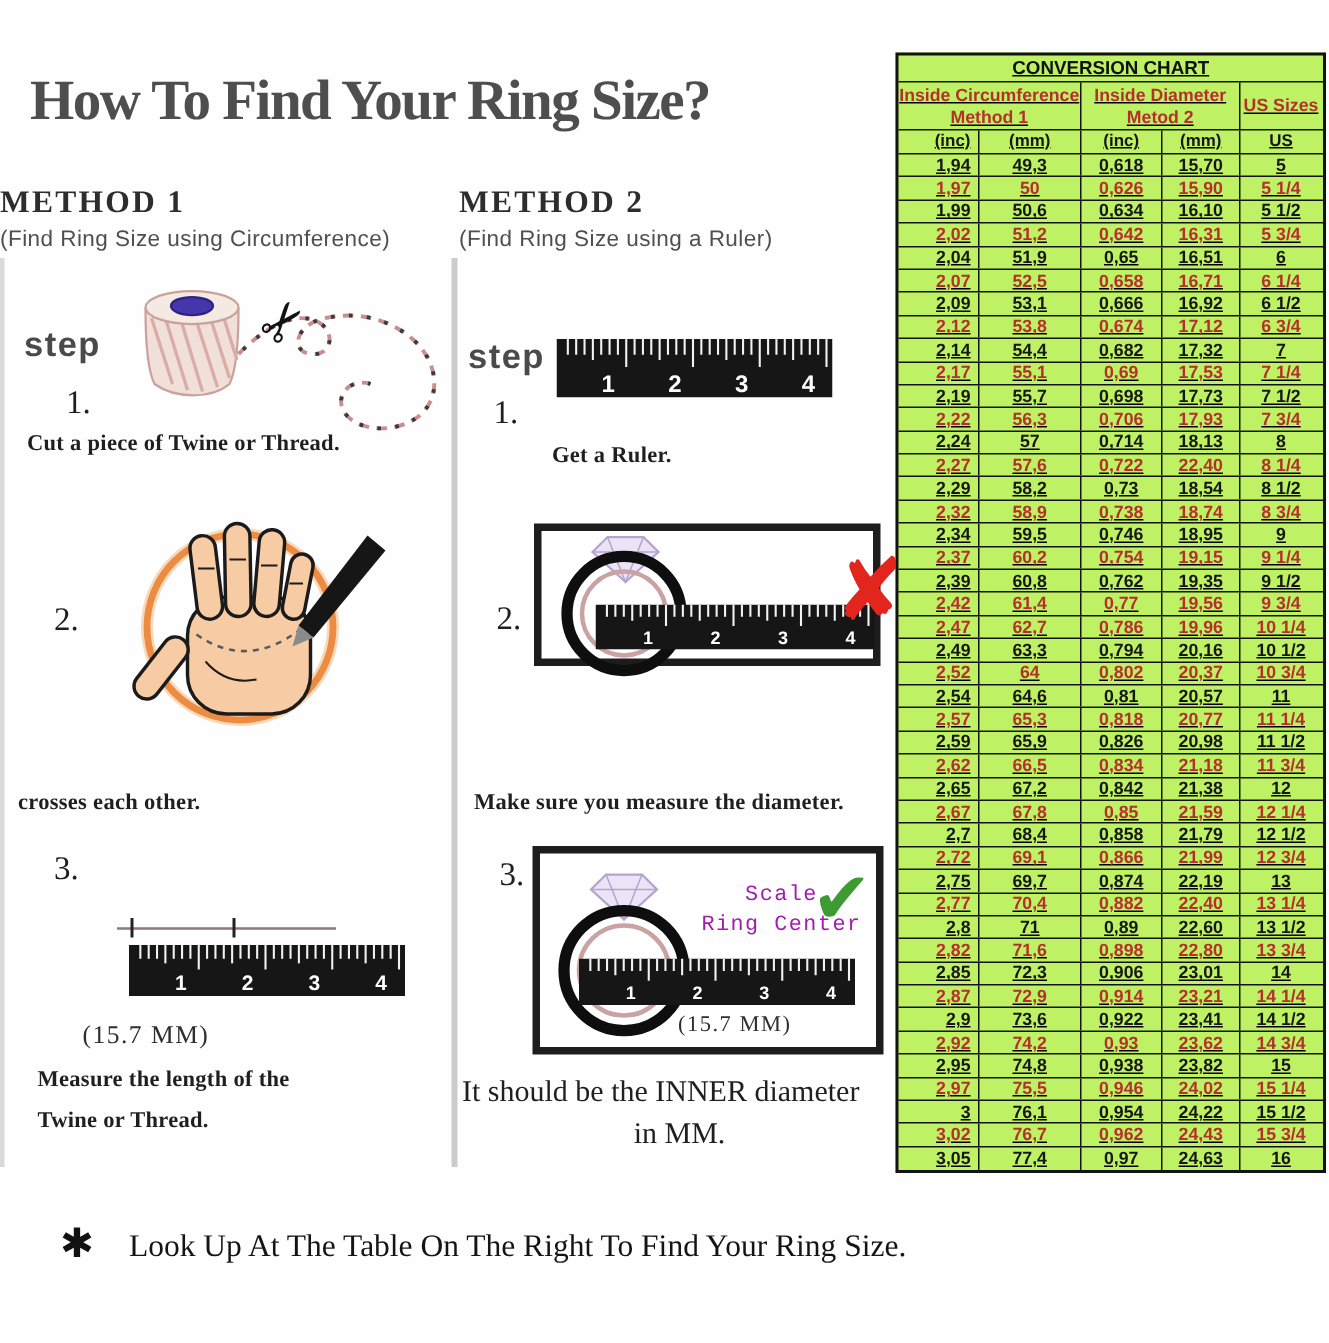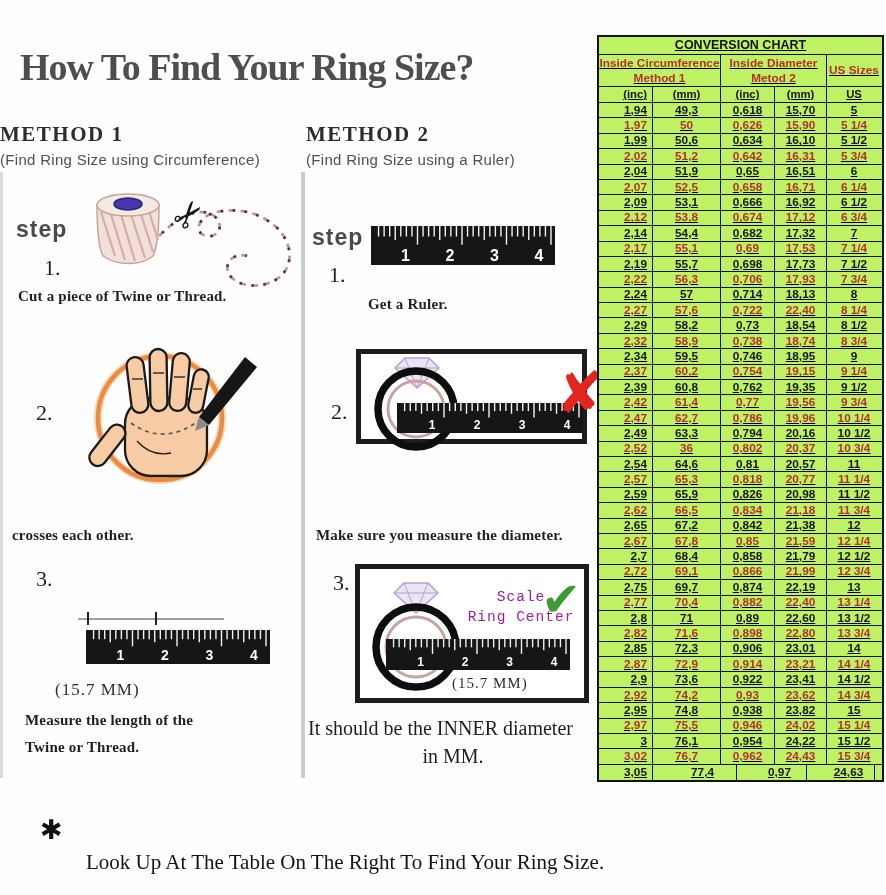--- a/index.html
+++ b/index.html
@@ -30,21 +30,21 @@
   
   .convtable{position:absolute;width:287px;border:2.5px solid #131313;background:#bef264;box-sizing:border-box;text-decoration:underline;}
   .ct-title{height:17px;line-height:17px;text-align:center;font-weight:bold;font-size:12.5px;
             color:#101010;border-bottom:1.7px solid #131313;}
   .ct-groups{display:grid;grid-template-columns:122px 106px 54px;height:31px;border-bottom:1.7px solid #131313;}
   .ct-g{color:var(--red);font-weight:bold;font-size:11.8px;text-align:center;line-height:14.5px;
         padding-top:1px;border-right:1.7px solid #131313;box-sizing:border-box;}
   .ct-g.us{border-right:none;display:flex;align-items:center;justify-content:center;padding-top:0;}
   .ct-sub{display:grid;grid-template-columns:var(--cols);height:15px;border-bottom:1.7px solid #131313;}
   .ct-row{display:grid;grid-template-columns:var(--cols);height:15.4px;border-bottom:1.6px solid #131313;box-sizing:border-box;}
-  #ct-body .ct-row:last-child{border-bottom:none;gap:16px;}
+  #ct-body .ct-row:last-child{border-bottom:none;}
   .c{font-weight:bold;font-size:11.8px;color:#161616;display:flex;align-items:center;justify-content:center;
      border-right:1.7px solid #131313;box-sizing:border-box;height:100%;line-height:13px;}
   .c.col0{justify-content:flex-end;padding-right:5px;}
   .c.col4{border-right:none;}
   .ct-sub .c{font-size:11.3px;}
   .ct-row.red .c{color:var(--red);}
 </style>
 </head>
 <body>
 
@@ -318,21 +318,21 @@
         <text x="168" y="27" fill="#ffffff" font-size="12" font-family="Liberation Sans, sans-serif" font-weight="bold" text-anchor="middle">4</text>
       </svg>
     <div class="abs serif ctr" style="left:92px;top:106px;width:132px;font-size:15px;color:#2e2e2e;letter-spacing:1px;">(15.7 MM)</div>
   </div>
   <div class="abs check" style="left:541px;top:575px;">✔</div>
 
   <div class="abs serif" style="left:308px;top:717px;width:290px;text-align:left;font-size:20px;">It should be the INNER diameter</div>
   <div class="abs serif" style="left:308px;top:745px;width:290px;text-align:center;font-size:20px;">in MM.</div>
 
   <div class="abs foot-ast" style="left:40px;top:814px;">✱</div>
-  <div class="abs serif footnote" style="left:86px;top:850px;">Look Up At The Table On The Right To Find Your Ring Size.</div>
+  <div class="abs serif footnote" style="left:86px;top:818px;">Look Up At The Table On The Right To Find Your Ring Size.</div>
 
   <div class="convtable" style="left:597px;top:35px;">
     <div class="ct-title">CONVERSION CHART</div>
     <div class="ct-groups">
       <div class="ct-g">
         <div>Inside Circumference</div>
         <div>Method 1</div>
       </div>
       <div class="ct-g">
         <div>Inside Diameter</div>
@@ -499,21 +499,21 @@
         </div>
         <div class="ct-row">
           <div class="c col0">2,49</div>
           <div class="c col1">63,3</div>
           <div class="c col2">0,794</div>
           <div class="c col3">20,16</div>
           <div class="c col4">10 1/2</div>
         </div>
         <div class="ct-row red">
           <div class="c col0">2,52</div>
-          <div class="c col1">36</div>
+          <div class="c col1">64</div>
           <div class="c col2">0,802</div>
           <div class="c col3">20,37</div>
           <div class="c col4">10 3/4</div>
         </div>
         <div class="ct-row">
           <div class="c col0">2,54</div>
           <div class="c col1">64,6</div>
           <div class="c col2">0,81</div>
           <div class="c col3">20,57</div>
           <div class="c col4">11</div>

